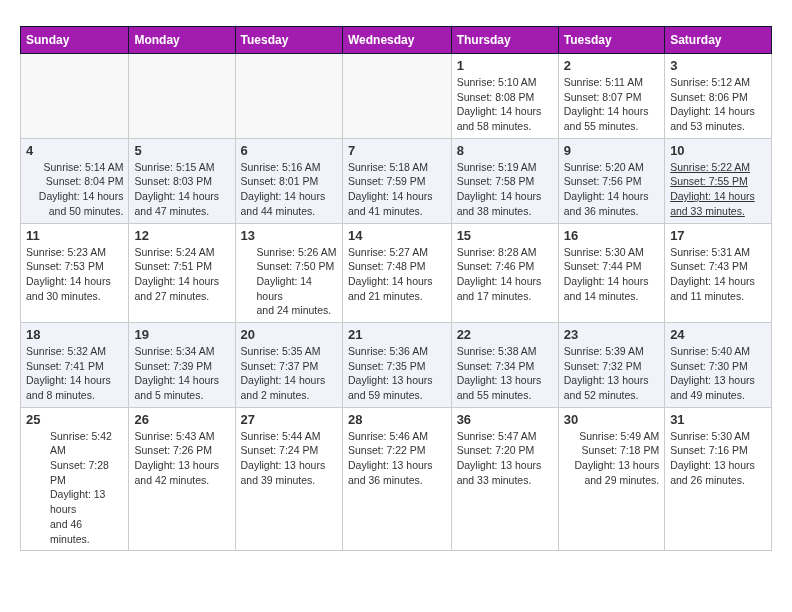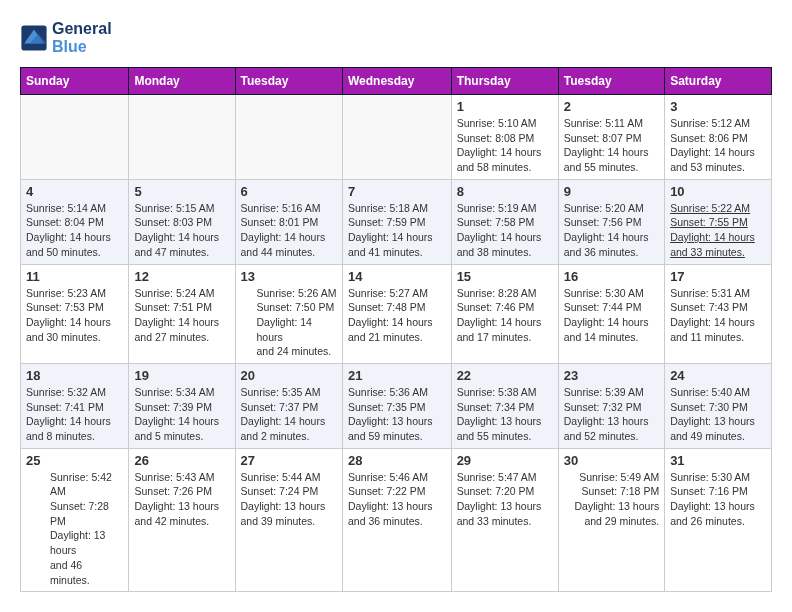--- a/index.html
+++ b/index.html
@@ -85,31 +85,20 @@
       display: flex;
       justify-content: space-between;
       align-items: flex-start;
       margin-bottom: 6px;
     }
   </style>
 </head>
 <body>
 
 <div class="top-row">
-  <div class="header-logo">
-    <svg class="logo-icon" viewBox="0 0 40 40">
-      <rect x="2" y="2" width="36" height="36" rx="4" fill="#1a3a6b"></rect>
-      <polygon points="20,8 34,28 6,28" fill="#4a90d9"></polygon>
-      <polygon points="26,14 38,28 14,28" fill="#2e6db4" opacity="0.7"></polygon>
-    </svg>
-    <div>
-      <div style="font-size:16px;font-weight:bold;color:#1a3a6b;">General</div>
-      <div style="font-size:16px;font-weight:bold;color:#4a90d9;">Blue</div>
-    </div>
-  </div>
 </div>
 
 <table class="calendar">
   <thead>
     <tr id="weekday-header">
         <th>Sunday</th>
         <th>Monday</th>
         <th>Tuesday</th>
         <th>Wednesday</th>
         <th>Thursday</th>
@@ -141,21 +130,21 @@
           <span class="day-number">3</span>
           <div class="day-info" style="white-space: pre-line;">Sunrise: 5:12 AM
 Sunset: 8:06 PM
 Daylight: 14 hours
 and 53 minutes.</div>
         </td>
       </tr>
       <tr>
         <td>
           <span class="day-number">4</span>
-          <div class="day-info" style="white-space: pre-line;">Sunrise: 5:14 AM
+          <div class="day-info" style="white-space: pre-line; text-align: right;">Sunrise: 5:14 AM
 Sunset: 8:04 PM
 Daylight: 14 hours
 and 50 minutes.</div>
         </td>
         <td>
           <span class="day-number">5</span>
           <div class="day-info" style="white-space: pre-line;">Sunrise: 5:15 AM
 Sunset: 8:03 PM
 Daylight: 14 hours
 and 47 minutes.</div>
@@ -321,21 +310,21 @@
 and 39 minutes.</div>
         </td>
         <td>
           <span class="day-number">28</span>
           <div class="day-info" style="white-space: pre-line;">Sunrise: 5:46 AM
 Sunset: 7:22 PM
 Daylight: 13 hours
 and 36 minutes.</div>
         </td>
         <td>
-          <span class="day-number">29</span>
+          <span class="day-number">36</span>
           <div class="day-info" style="white-space: pre-line;">Sunrise: 5:47 AM
 Sunset: 7:20 PM
 Daylight: 13 hours
 and 33 minutes.</div>
         </td>
         <td>
           <span class="day-number">30</span>
           <div class="day-info" style="white-space: pre-line; text-align: right;">Sunrise: 5:49 AM
 Sunset: 7:18 PM
 Daylight: 13 hours

